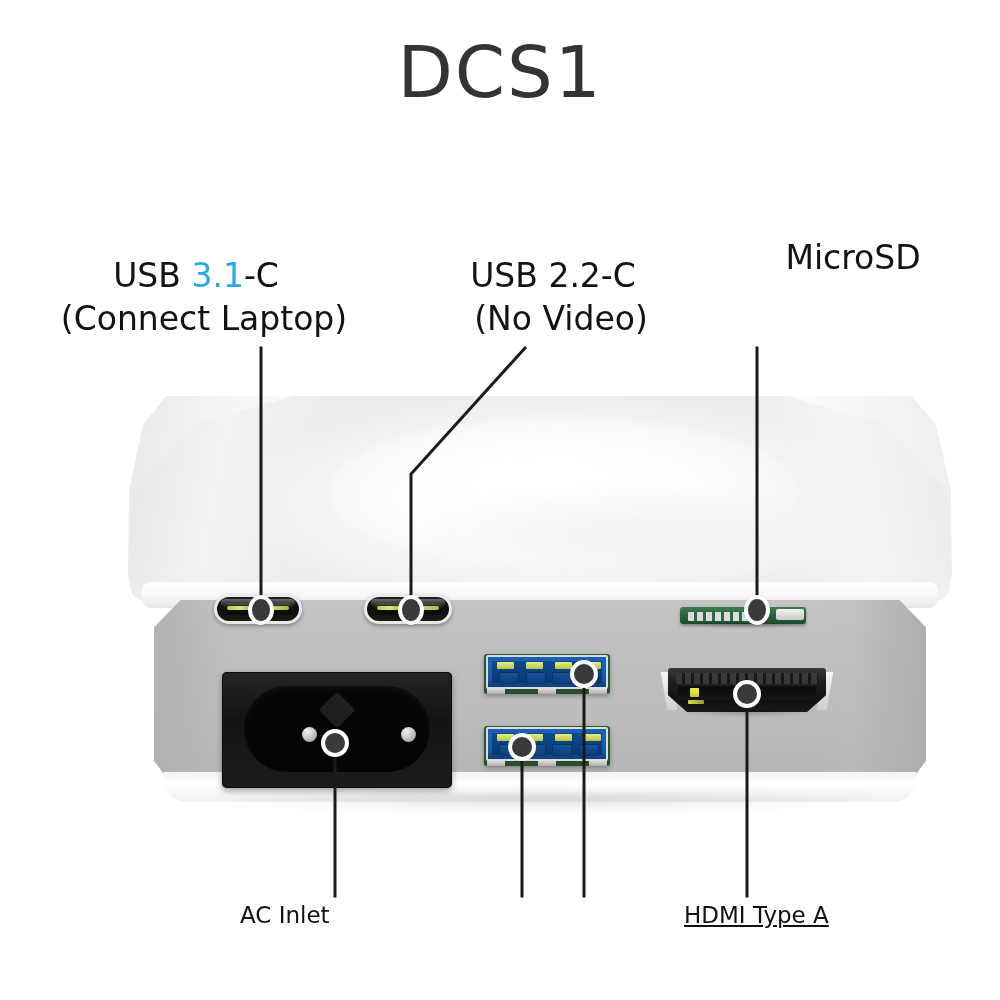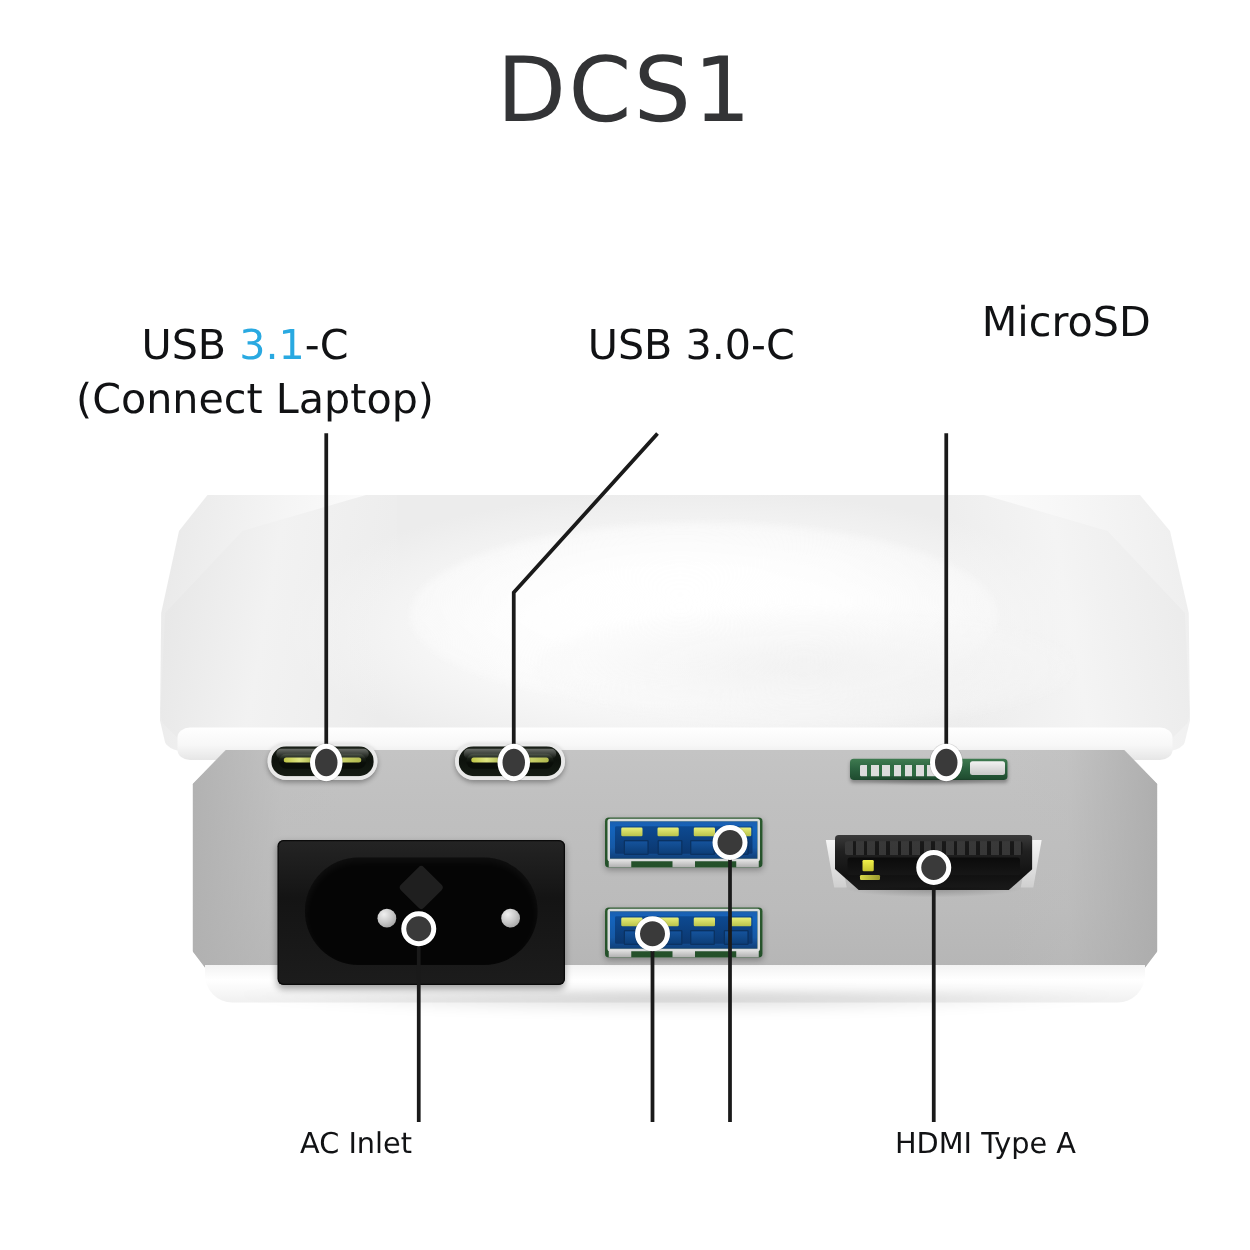--- a/index.html
+++ b/index.html
@@ -53,21 +53,21 @@
   .label-bottom {
     position: absolute;
     font-family: "DejaVu Sans", sans-serif;
     font-size: 23px;
     color: #111214;
     white-space: nowrap;
     top: 902px;
   }
   #lbl-ac    { left: 240px; }
   #lbl-usb30 { left: 462px; }
-  #lbl-hdmi  { left: 716px; }
+  #lbl-hdmi  { left: 684px; text-decoration: underline; }
 
   
   #leaders {
     position: absolute; left: 0; top: 0;
     width: 1000px; height: 1000px;
     pointer-events: none;
   }
 
   
   #device {
@@ -545,21 +545,22 @@
   <div class="dot" id="dot-usb3a"></div>
   <div class="dot" id="dot-usb3b"></div>
   <div class="dot" id="dot-hdmi"></div>
 
   <div class="label" id="lbl-usb31c">
     <span><span>USB </span><span class="accent">3.1</span><span>-C</span></span>
     <span class="line2">(Connect Laptop)</span>
   </div>
 
   <div class="label" id="lbl-usb30c">
-    <span>USB 3.0-C</span>
+    <span>USB 2.2-C</span>
+    <span class="line2">(No Video)</span>
   </div>
 
   <div class="label" id="lbl-microsd">
     <span>MicroSD</span>
   </div>
 
   <div class="label-bottom" id="lbl-ac">AC Inlet</div>
   <div class="label-bottom" id="lbl-hdmi">HDMI Type A</div>
 
 </div>

